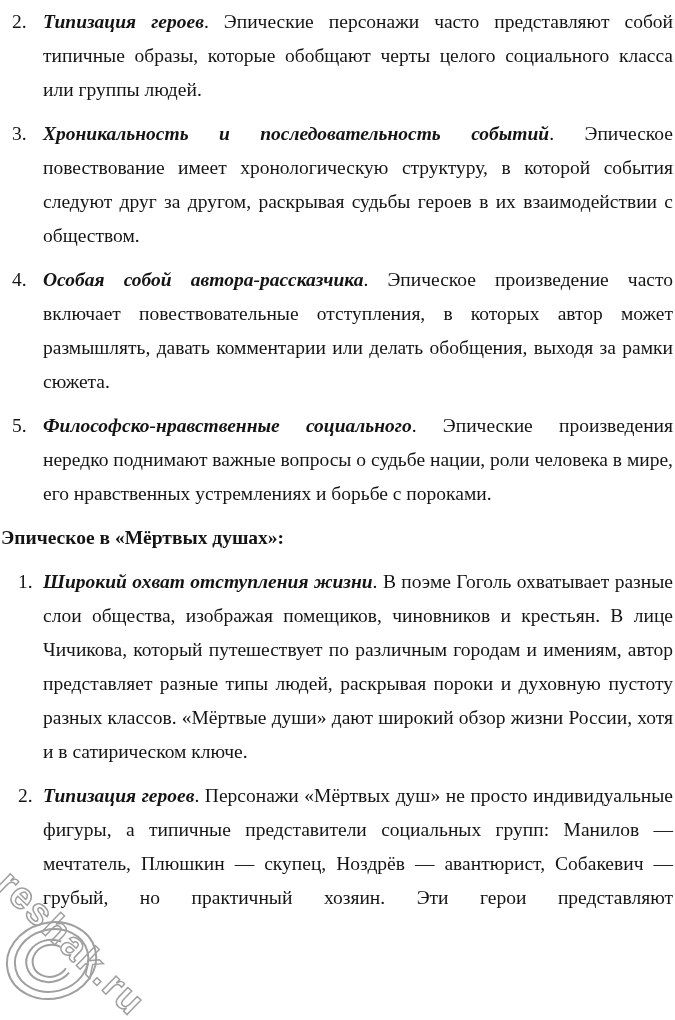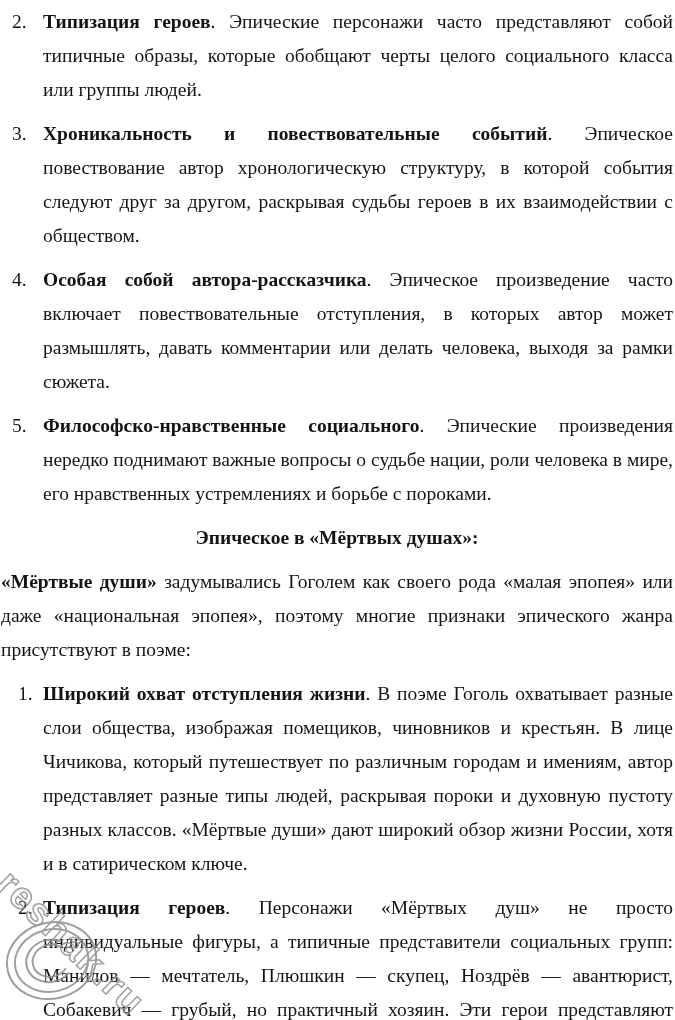--- a/index.html
+++ b/index.html
@@ -15,22 +15,22 @@
   .doc { padding: 5px 2px 0 1px; }
   .para, .li {
     margin: 10px 0 0 0;
     line-height: 34px;
     text-align: justify;
   }
   .doc > :first-child { margin-top: 0; }
   .li { position: relative; padding-left: 42px; }
   .li .num { position: absolute; left: 11px; top: 0; }
   .list2 .num { left: 17px; }
-  b { font-weight: bold; }
-  .heading { font-weight: bold; text-align: center; }
+  b { font-weight: bold; font-style: italic; }
+  .heading { font-weight: bold; text-align: left; }
   .force-justify { text-align-last: justify; }
 
   
   .watermark {
     position: absolute; left: 2px; top: 858px;
     width: 180px; height: 162px;
     pointer-events: none;
     opacity: 0.85;
     z-index: 5;
   }
@@ -53,38 +53,35 @@
 
 <div class="doc">
 
   <div class="li list1">
     <span class="num">2.</span>
     <span><b>Типизация героев</b></span><span>. Эпические персонажи часто представляют собой типичные образы, которые обобщают черты целого социального класса или группы людей.</span>
   </div>
 
   <div class="li list1">
     <span class="num">3.</span>
-    <span><b>Хроникальность и повествовательные событий</b></span><span>. Эпическое повествование автор хронологическую структуру, в которой события следуют друг за другом, раскрывая судьбы героев в их взаимодействии с обществом.</span>
+    <span><b>Хроникальность и последовательность событий</b></span><span>. Эпическое повествование имеет хронологическую структуру, в которой события следуют друг за другом, раскрывая судьбы героев в их взаимодействии с обществом.</span>
   </div>
 
   <div class="li list1">
     <span class="num">4.</span>
-    <span><b>Особая собой автора-рассказчика</b></span><span>. Эпическое произведение часто включает повествовательные отступления, в которых автор может размышлять, давать комментарии или делать человека, выходя за рамки сюжета.</span>
+    <span><b>Особая собой автора-рассказчика</b></span><span>. Эпическое произведение часто включает повествовательные отступления, в которых автор может размышлять, давать комментарии или делать обобщения, выходя за рамки сюжета.</span>
   </div>
 
   <div class="li list1">
     <span class="num">5.</span>
     <span><b>Философско-нравственные социального</b></span><span>. Эпические произведения нередко поднимают важные вопросы о судьбе нации, роли человека в мире, его нравственных устремлениях и борьбе с пороками.</span>
   </div>
 
   <div class="para heading">Эпическое в «Мёртвых душах»:</div>
 
-  <div class="para">
-    <span><b>«Мёртвые души»</b></span><span> задумывались Гоголем как своего рода «малая эпопея» или даже «национальная эпопея», поэтому многие признаки эпического жанра присутствуют в поэме:</span>
-  </div>
 
   <div class="li list2">
     <span class="num">1.</span>
     <span><b>Широкий охват отступления жизни</b></span><span>. В поэме Гоголь охватывает разные слои общества, изображая помещиков, чиновников и крестьян. В лице Чичикова, который путешествует по различным городам и имениям, автор представляет разные типы людей, раскрывая пороки и духовную пустоту разных классов. «Мёртвые души» дают широкий обзор жизни России, хотя и в сатирическом ключе.</span>
   </div>
 
   <div class="li list2 force-justify">
     <span class="num">2.</span>
     <span><b>Типизация героев</b></span><span>. Персонажи «Мёртвых душ» не просто индивидуальные фигуры, а типичные представители социальных групп: Манилов — мечтатель, Плюшкин — скупец, Ноздрёв — авантюрист, Собакевич — грубый, но практичный хозяин. Эти герои представляют</span>
   </div>

